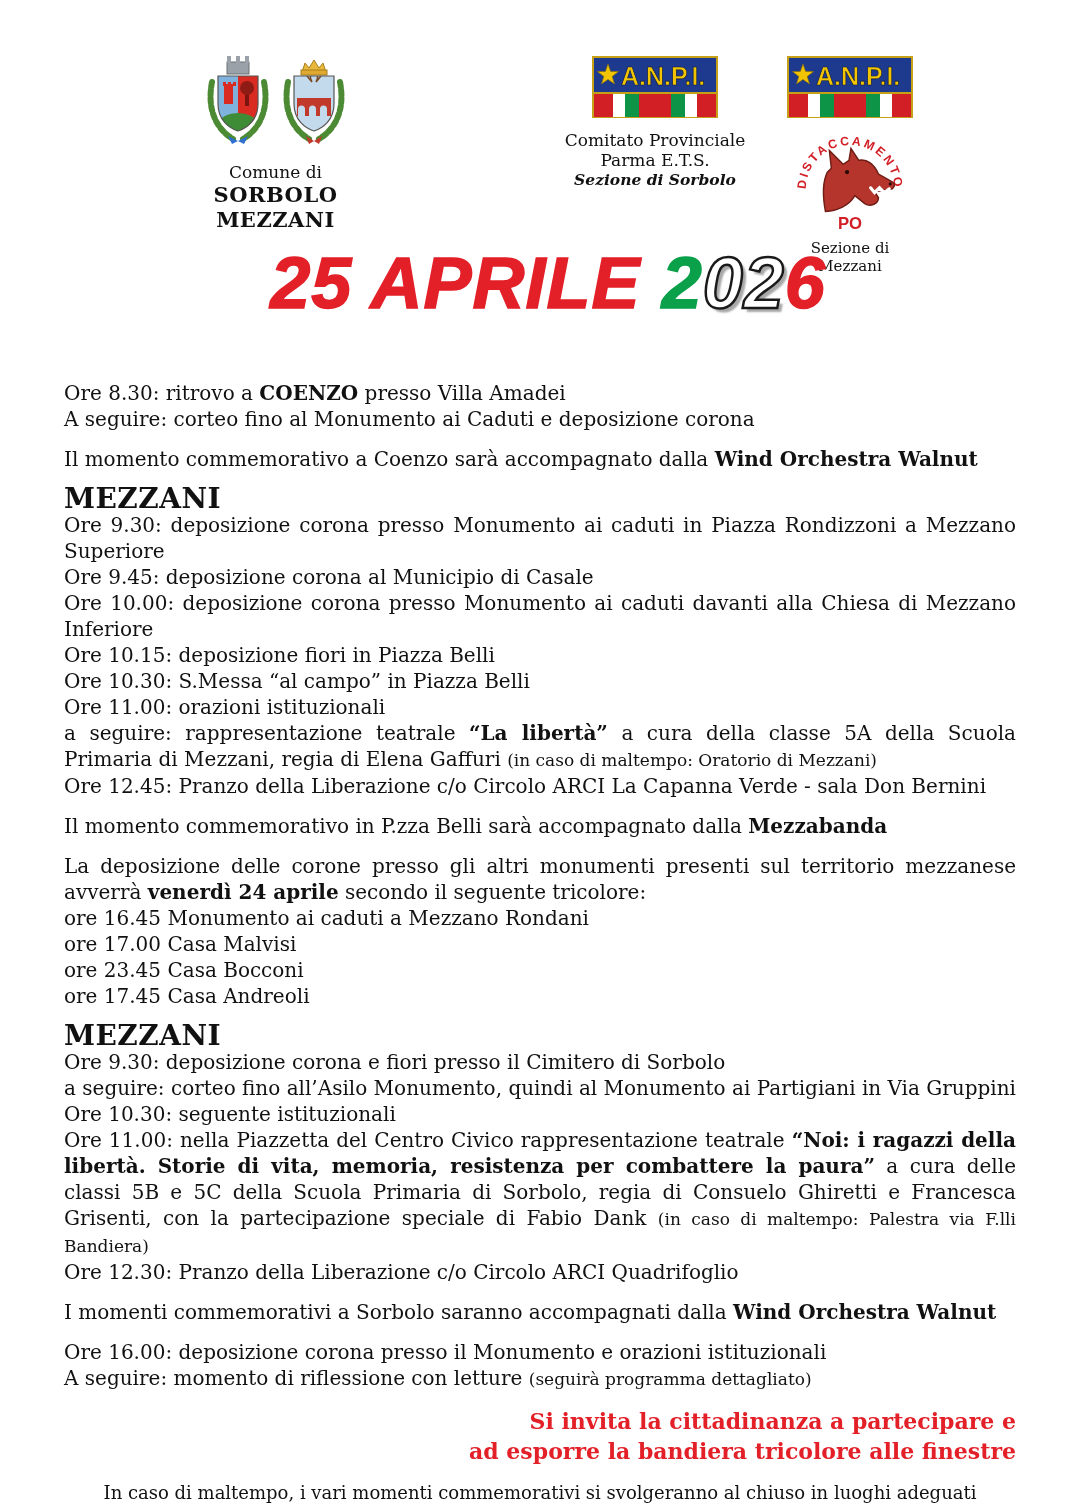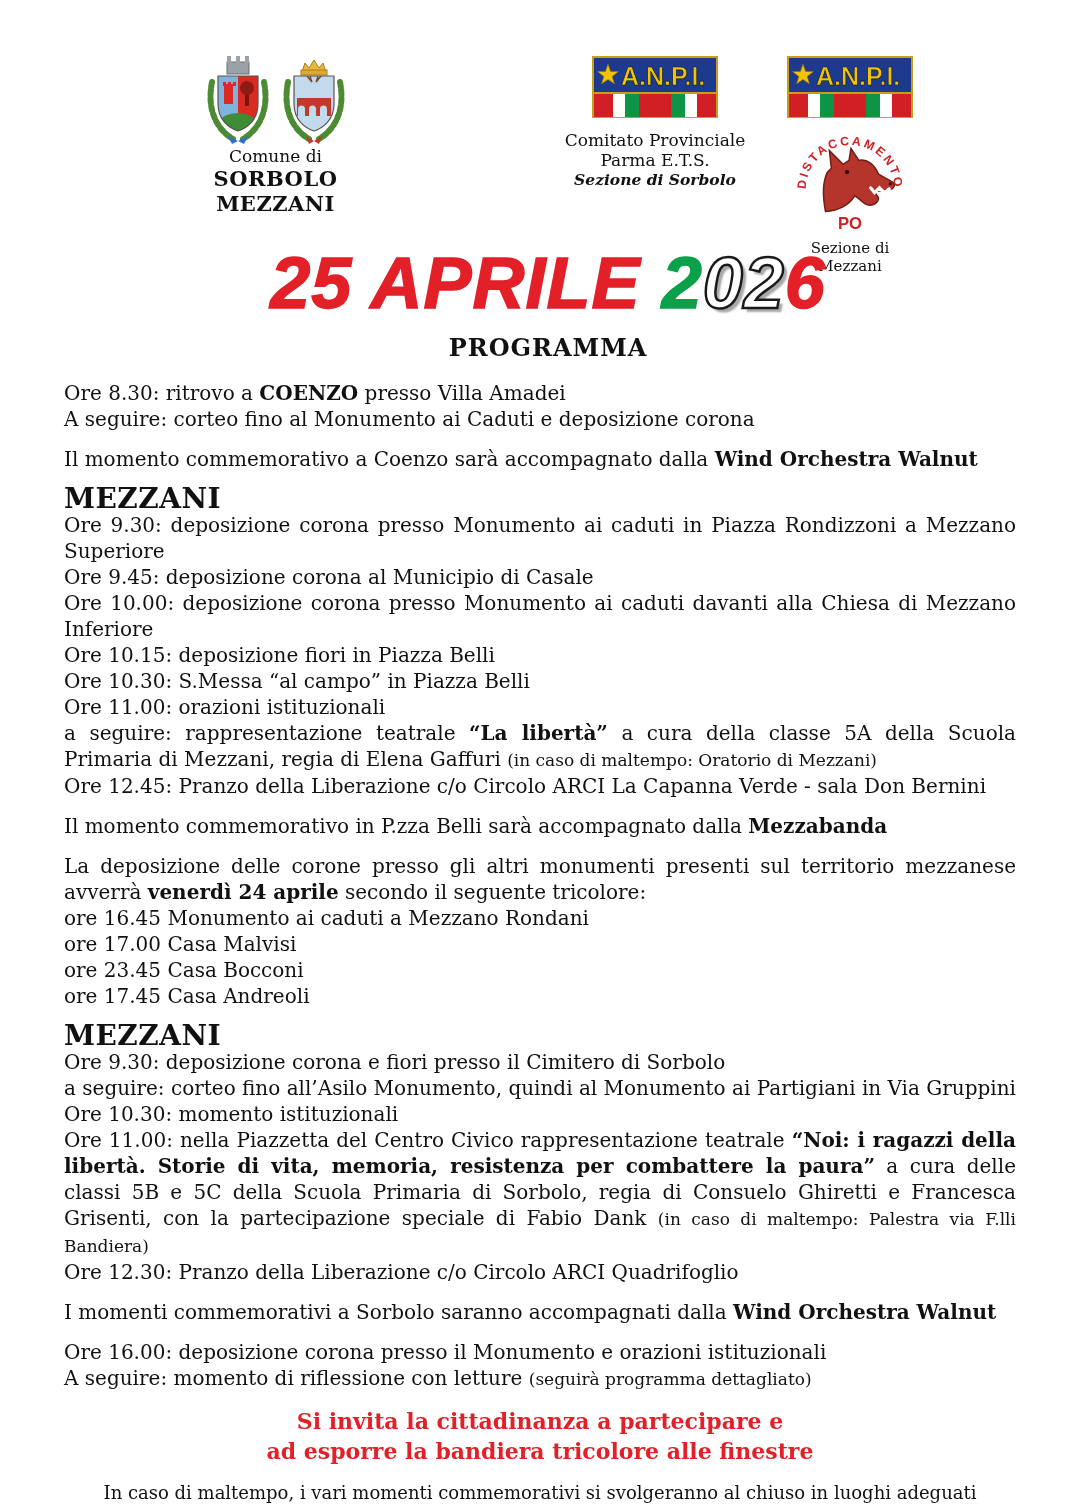--- a/index.html
+++ b/index.html
@@ -3,21 +3,21 @@
 <meta charset="utf-8">
 <style>
   html,body{margin:0;padding:0;background:#ffffff;}
   .page{
     position:relative;width:1080px;height:1512px;background:#ffffff;
     font-family:"DejaVu Serif",serif;color:#111;overflow:hidden;
   }
   
   .comune-group{position:absolute;left:183px;top:52px;width:185px;text-align:center;}
   .crest-row{display:flex;justify-content:center;gap:10px;height:92px;}
-  .comune-cap1{font-size:17px;margin-top:2px;}
+  .comune-cap1{font-size:17px;margin-top:18px;}
   .comune-cap2{font-size:21px;font-weight:bold;letter-spacing:.5px;}
   .anpi-left{position:absolute;left:540px;top:55px;width:230px;text-align:center;}
   .anpi-right{position:absolute;left:782px;top:55px;width:136px;text-align:center;}
   .anpi-cap1{font-size:17px;margin-top:7px;}
   .anpi-cap2{font-size:15.5px;font-weight:bold;font-style:italic;}
   .anpi-capm{font-size:15px;margin-top:2px;}
   
   .title-wrap{position:absolute;left:16px;right:0;top:247px;text-align:center;}
   .big-title{
     margin:0;font-family:"Liberation Sans",sans-serif;font-style:italic;font-weight:bold;
@@ -29,21 +29,21 @@
   .yr{color:#e32028;-webkit-text-stroke:1.5px #e32028;}
   .subtitle{margin:14px 0 0;font-size:24px;font-weight:bold;letter-spacing:1px;}
   
   main{position:absolute;left:64px;top:380px;width:952px;}
   .block{margin-bottom:14px;}
   .line{margin:0;font-size:20px;line-height:26px;}
   .just{text-align:justify;}
   .hdr{font-weight:bold;font-size:28px;letter-spacing:.5px;}
   .b{font-weight:bold;text-align:right;}
   .sm{font-size:17px;}
-  .center-red{text-align:center;color:#e32028;font-weight:bold;font-size:22px;line-height:30px;}
+  .center-red{text-align:right;color:#e32028;font-weight:bold;font-size:22px;line-height:30px;}
   .center-note{text-align:center;font-size:18px;line-height:25px;}
 </style>
 </head>
 <body>
 
 <div class="page">
 
   <div class="comune-group">
     <div class="crest-row">
 
@@ -145,21 +145,20 @@
       <path d="M86,66 l4,5 l5,-5 l5,5 l5,-4" fill="none" stroke="#ffffff" stroke-width="3.2" stroke-linecap="round"></path>
       <circle cx="62" cy="50" r="2.2" fill="#2b0a06"></circle>
       <circle cx="106" cy="62" r="1.6" fill="#2b0a06"></circle>
       <text x="65" y="108" text-anchor="middle" font-family="Liberation Sans, sans-serif" font-size="17" font-weight="bold" fill="#d21f26">PO</text>
     </svg>
     <div class="anpi-capm">Sezione di Mezzani</div>
   </div>
 
   <div class="title-wrap">
     <h1 class="big-title"><span class="t-red">25 APRILE </span><span id="year"><span class="yg">2</span><span class="yo">0</span><span class="yo">2</span><span class="yr">6</span></span></h1>
-    <h2 class="subtitle">PROGRAMMA</h2>
   </div>
 
   <main>
       <div class="block">
         <p class="line"><span>Ore 8.30: ritrovo a </span><span class="b">COENZO</span><span> presso Villa Amadei</span></p>
         <p class="line"><span>A seguire: corteo fino al Monumento ai Caduti e deposizione corona</span></p>
       </div>
       <div class="block">
         <p class="line"><span>Il momento commemorativo a Coenzo sarà accompagnato dalla </span><span class="b">Wind Orchestra Walnut</span></p>
       </div>
@@ -181,21 +180,21 @@
         <p class="line just"><span>La deposizione delle corone presso gli altri monumenti presenti sul territorio mezzanese avverrà </span><span class="b">venerdì 24 aprile</span><span> secondo il seguente tricolore:</span></p>
         <p class="line"><span>ore 16.45 Monumento ai caduti a Mezzano Rondani</span></p>
         <p class="line"><span>ore 17.00 Casa Malvisi</span></p>
         <p class="line"><span>ore 23.45 Casa Bocconi</span></p>
         <p class="line"><span>ore 17.45 Casa Andreoli</span></p>
       </div>
       <div class="block">
         <p class="line hdr"><span class="b">MEZZANI</span></p>
         <p class="line"><span>Ore 9.30: deposizione corona e fiori presso il Cimitero di Sorbolo</span></p>
         <p class="line just"><span>a seguire: corteo fino all’Asilo Monumento, quindi al Monumento ai Partigiani in Via Gruppini</span></p>
-        <p class="line"><span>Ore 10.30: momento istituzionali</span></p>
+        <p class="line"><span>Ore 10.30: seguente istituzionali</span></p>
         <p class="line just"><span>Ore 11.00: nella Piazzetta del Centro Civico rappresentazione teatrale </span><span class="b">“Noi: i ragazzi della libertà. Storie di vita, memoria, resistenza per combattere la paura”</span><span> a cura delle classi 5B e 5C della Scuola Primaria di Sorbolo, regia di Consuelo Ghiretti e Francesca Grisenti, con la partecipazione speciale di Fabio Dank </span><span class="sm">(in caso di maltempo: Palestra via F.lli Bandiera)</span></p>
         <p class="line"><span>Ore 12.30: Pranzo della Liberazione c/o Circolo ARCI Quadrifoglio</span></p>
       </div>
       <div class="block">
         <p class="line"><span>I momenti commemorativi a Sorbolo saranno accompagnati dalla </span><span class="b">Wind Orchestra Walnut</span></p>
       </div>
       <div class="block">
         <p class="line"><span>Ore 16.00: deposizione corona presso il Monumento e orazioni istituzionali</span></p>
         <p class="line"><span>A seguire: momento di riflessione con letture </span><span class="sm">(seguirà programma dettagliato)</span></p>
       </div>

